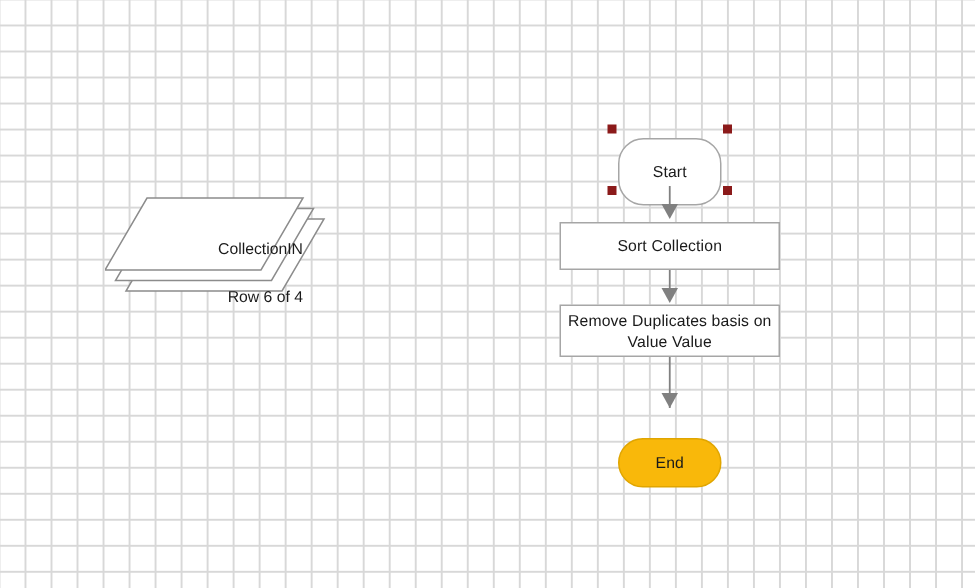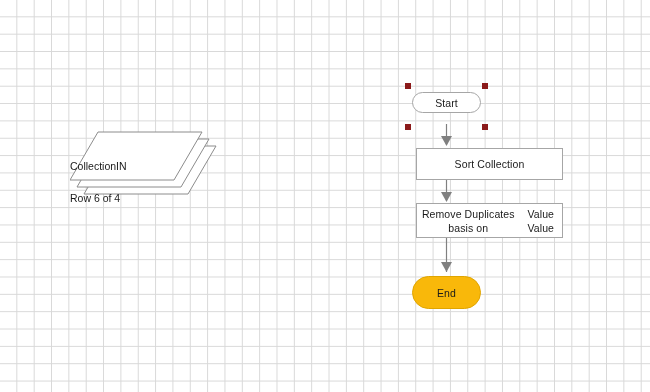--- a/index.html
+++ b/index.html
@@ -39,41 +39,40 @@
     border-radius: 17px;
     background: #ffffff;
   }
   .terminator.end {
     background: #f9b80a;
     border-color: #e0a500;
   }
   .process {
     border: 1.6px solid #a6a6a6;
     background: #ffffff;
-    margin-left: 43px;
   }
   .connector {
     position: absolute;
   }
   .sel-handle {
     position: absolute;
     width: 6px;
     height: 6px;
     background: #8b1a1a;
     box-sizing: border-box;
   }
   .stack {
     position: absolute;
   }
   .stack svg {
     display: block;
   }
   .stack-label {
     position: absolute;
-    text-align: left;
+    text-align: right;
     color: #1a1a1a;
     font-size: 10.5px;
     line-height: 16px;
     white-space: pre-line;
   }
 </style>
 </head>
 <body>
 
 <div id="canvas">
@@ -87,21 +86,21 @@
 
       <polygon points="28,6 132,6 104,54 0,54" fill="#ffffff" stroke="#8c8c8c" stroke-width="1"></polygon>
     </svg>
     <div class="stack-label" style="left:0px; top:16px; width:132px;">
       <div>CollectionIN</div>
       <div>Row 6 of 4</div>
     </div>
   </div>
 
 
-  <div class="node terminator" style="left:412px; top:92px; width:69px; height:21px;">
+  <div class="node terminator" style="left:412px; top:92px; width:69px; height:45px;">
     <span>Start</span>
   </div>
 
   <div class="sel-handle" style="left:405px; top:83px;"></div>
   <div class="sel-handle" style="left:482px; top:83px;"></div>
   <div class="sel-handle" style="left:405px; top:124px;"></div>
   <div class="sel-handle" style="left:482px; top:124px;"></div>
 
   <div class="connector" style="left:436px; top:124px; width:21px; height:25px;">
     <svg width="21" height="25" viewBox="0 0 21 25">
@@ -114,29 +113,29 @@
     <span>Sort Collection</span>
   </div>
 
   <div class="connector" style="left:436px; top:180px; width:21px; height:25px;">
     <svg width="21" height="25" viewBox="0 0 21 25">
       <line x1="10.5" y1="0" x2="10.5" y2="20" stroke="#808080" stroke-width="1.2"></line>
       <polygon points="5,12 16,12 10.5,22" fill="#808080"></polygon>
     </svg>
   </div>
 
-  <div class="node process" style="left:373px; top:203px; width:147px; height:35px; flex-direction:row;">
+  <div class="node process" style="left:373px; top:203px; width:147px; height:35px; flex-direction:column;">
     <span>Remove Duplicates basis on</span>
     <span>Value Value</span>
   </div>
 
   <div class="connector" style="left:436px; top:238px; width:21px; height:38px;">
     <svg width="21" height="38" viewBox="0 0 21 38">
       <line x1="10.5" y1="0" x2="10.5" y2="34" stroke="#808080" stroke-width="1.2"></line>
       <polygon points="5,24 16,24 10.5,34" fill="#808080"></polygon>
     </svg>
   </div>
 
-  <div class="node terminator end" style="left:412px; top:276px; width:69px; height:33px;">
+  <div class="node terminator end" style="left:412px; top:292px; width:69px; height:33px;">
     <span>End</span>
   </div>
 
 </div>
 
 </body></html>

